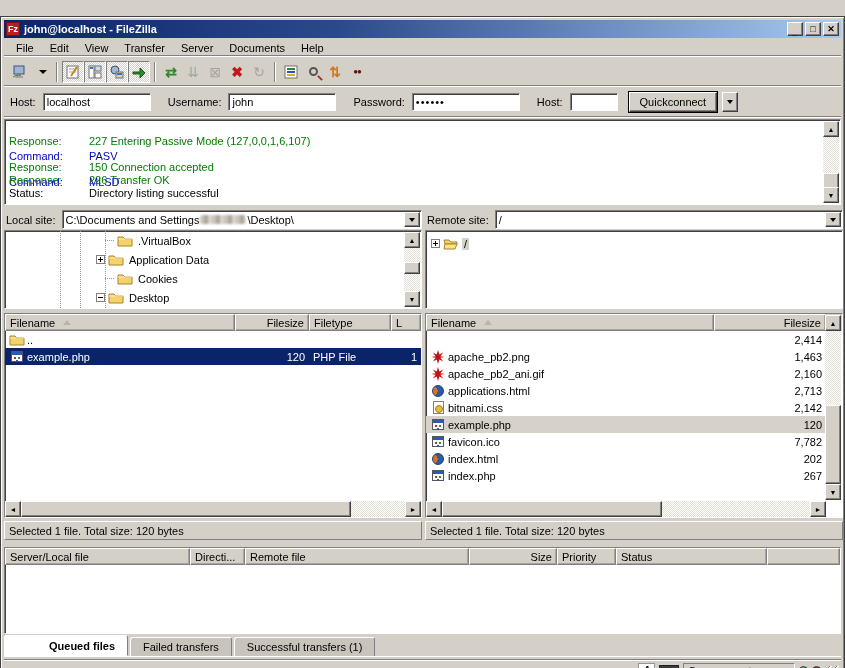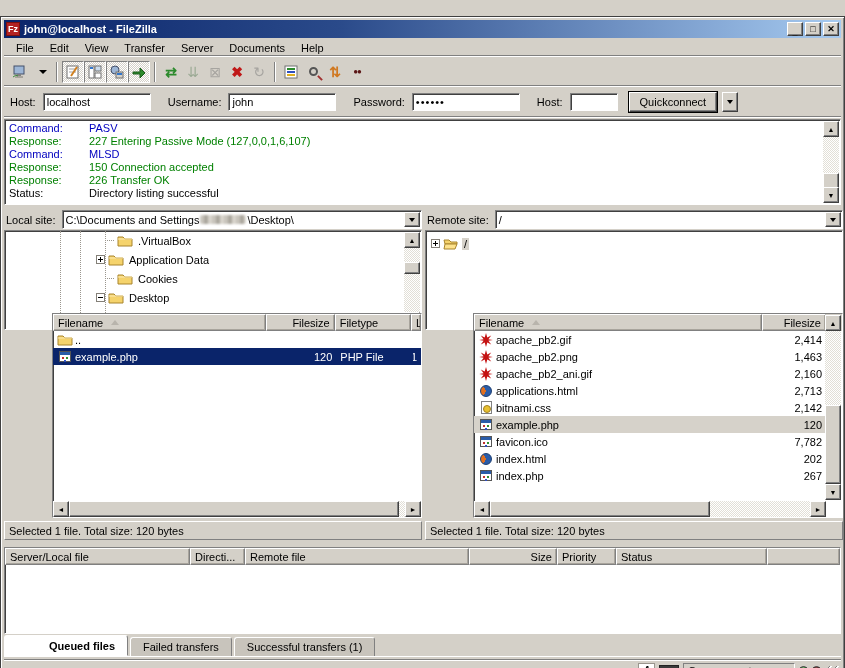--- a/index.html
+++ b/index.html
@@ -51,21 +51,21 @@
             box-shadow:inset -1px -1px 0 #808080, 0 0 0 1px #000; font-family:"Liberation Sans",sans-serif; font-size:11px; margin-left:6px; }
   .qc-drop { width:16px; height:20px; background:#d4d0c8; border:1px solid; border-color:#fff #404040 #404040 #fff;
              box-shadow:inset -1px -1px 0 #808080; display:flex; align-items:center; justify-content:center; }
 
   
   .log { position:absolute; left:3px; top:102px; right:3px; height:86px; background:#fff;
          border:1px solid; border-color:#808080 #fff #fff #808080; box-shadow:inset 1px 1px 0 #404040; }
   .log-rows { position:absolute; left:4px; top:2px; right:20px; }
   .log-row { display:flex; height:13px; line-height:13px; white-space:nowrap; }
   .log-label { width:80px; flex:none; }
-  .c-cmd { color:#0000bf; } .c-resp { color:#008000; } .c-status { color:#000; }
+  .c-cmd { color:#0000bf;margin-top:28px; } .c-resp { color:#008000; } .c-status { color:#000; }
 
   
   .vsb { position:absolute; top:1px; bottom:1px; right:1px; width:16px;
          background-image:conic-gradient(#fff 25%, #e2dfd6 0 50%, #fff 0 75%, #e2dfd6 0); background-size:2px 2px; }
   .sbtn { position:absolute; width:16px; height:16px; background:#d4d0c8; border:1px solid; border-color:#fff #404040 #404040 #fff;
           box-shadow:inset -1px -1px 0 #808080; display:flex; align-items:center; justify-content:center; font-size:7px; line-height:1; }
   .sb-up { top:0; } .sb-dn { bottom:0; }
   .thumb { position:absolute; left:0; width:16px; background:#d4d0c8; border:1px solid; border-color:#fff #404040 #404040 #fff; box-shadow:inset -1px -1px 0 #808080; }
   .hsb { position:absolute; left:0; right:0; bottom:0; height:16px;
          background-image:conic-gradient(#fff 25%, #e2dfd6 0 50%, #fff 0 75%, #e2dfd6 0); background-size:2px 2px; }
@@ -78,36 +78,36 @@
   .site-row { position:absolute; left:0; top:3px; right:0; height:19px; display:flex; align-items:center; }
   .site-label { padding:0 6px 0 2px; white-space:nowrap; }
   .combo { flex:1; height:19px; background:#fff; border:1px solid; border-color:#808080 #fff #fff #808080;
            box-shadow:inset 1px 1px 0 #404040; display:flex; align-items:center; padding-left:3px; position:relative; white-space:nowrap; }
   .combo-btn { position:absolute; right:1px; top:1px; bottom:1px; width:16px; background:#d4d0c8; border:1px solid;
                border-color:#fff #404040 #404040 #fff; box-shadow:inset -1px -1px 0 #808080; display:flex; align-items:center; justify-content:center; }
   .arrow-dn { width:0; height:0; border-left:3px solid transparent; border-right:3px solid transparent; border-top:4px solid #000; }
   .blurname { display:inline-block; width:46px; height:9px; margin:0 1px; border-radius:2px;
               background:repeating-linear-gradient(90deg,#c8c4bc 0 4px,#aba79e 4px 8px,#d8d4cc 8px 12px); filter:blur(1.2px); }
 
-  .tree { position:absolute; left:0; top:23px; right:0; height:100px; background:#fff;
+  .tree { position:absolute; left:0; top:23px; right:0; height:79px; background:#fff;
           border:1px solid; border-color:#808080 #fff #fff #808080; box-shadow:inset 1px 1px 0 #404040; overflow:hidden; }
   .tree-row { position:absolute; height:19px; display:flex; align-items:center; gap:3px; }
   .dotv { position:absolute; top:0; bottom:0; border-left:1px dotted #9a968e; }
   .doth { width:9px; border-top:1px dotted #9a968e; }
   .expander { width:9px; height:9px; background:#fff; border:1px solid #848078; position:relative; flex:none; }
   .expander::before { content:""; position:absolute; left:1px; right:1px; top:3px; height:1px; background:#000; }
   .expander.plus::after { content:""; position:absolute; top:1px; bottom:1px; left:3px; width:1px; background:#000; }
   .tree-label { padding:0 2px; }
   .sel-inactive { background:#d6d2ca; }
 
   .icon16 { width:16px; height:16px; flex:none; display:inline-flex; align-items:center; justify-content:center; }
 
   
   .flist { position:absolute; left:0; top:106px; right:0; height:205px; background:#fff;
-           border:1px solid; border-color:#808080 #fff #fff #808080; box-shadow:inset 1px 1px 0 #404040; overflow:hidden;margin-left:48px; }
+           border:1px solid; border-color:#808080 #fff #fff #808080; box-shadow:inset 1px 1px 0 #404040; overflow:hidden; }
   .fl-head { position:absolute; left:0; top:0; right:0; height:17px; display:flex; background:#d4d0c8; }
   .hcell { height:17px; background:#d4d0c8; border:1px solid; border-color:#fff #808080 #808080 #fff;
            box-shadow:inset -1px -1px 0 #a8a49c; display:flex; align-items:center; padding:0 4px; white-space:nowrap; overflow:hidden; }
   .hcell.num { justify-content:flex-end; }
   .sortup { width:0; height:0; border-left:4px solid transparent; border-right:4px solid transparent; border-bottom:5px solid #b8b4ac; margin-left:8px; }
   .fl-body { position:absolute; left:0; top:17px; right:0; bottom:17px; }
   .frow { display:flex; height:17px; align-items:center; white-space:nowrap; }
   .fcell { padding:0 4px; overflow:hidden; display:flex; align-items:center; gap:2px; }
   .fcell.num { justify-content:flex-end; }
   .sel-active { background:#0a246a; color:#fff; }
@@ -466,28 +466,20 @@
         <div class="hcell" style="width:288px">
             <span>Filename</span>
             <span class="sortup"></span>
           </div>
         <div class="hcell num" style="flex:1; margin-right:16px;">
             <span>Filesize</span>
           </div>
       </div>
       <div class="fl-body" style="right:16px;">
         <div class="frow">
-          <div class="fcell" style="width:288px">
-              <span class="icon16">
-                <svg width="14" height="14">
-                  <path d="M7 0 L8.3 4.6 L12.2 2.4 L9.4 6.2 L13.8 7 L9.4 7.8 L12.2 11.6 L8.3 9.4 L7 14 L5.7 9.4 L1.8 11.6 L4.6 7.8 L0.2 7 L4.6 6.2 L1.8 2.4 L5.7 4.6 Z" fill="#c41212"></path>
-                </svg>
-              </span>
-              <span>apache_pb2.gif</span>
-            </div>
           <div class="fcell num" style="flex:1">
               <span>2,414</span>
             </div>
         </div>
         <div class="frow">
           <div class="fcell" style="width:288px">
               <span class="icon16">
                 <svg width="14" height="14">
                   <path d="M7 0 L8.3 4.6 L12.2 2.4 L9.4 6.2 L13.8 7 L9.4 7.8 L12.2 11.6 L8.3 9.4 L7 14 L5.7 9.4 L1.8 11.6 L4.6 7.8 L0.2 7 L4.6 6.2 L1.8 2.4 L5.7 4.6 Z" fill="#c41212"></path>
                 </svg>

